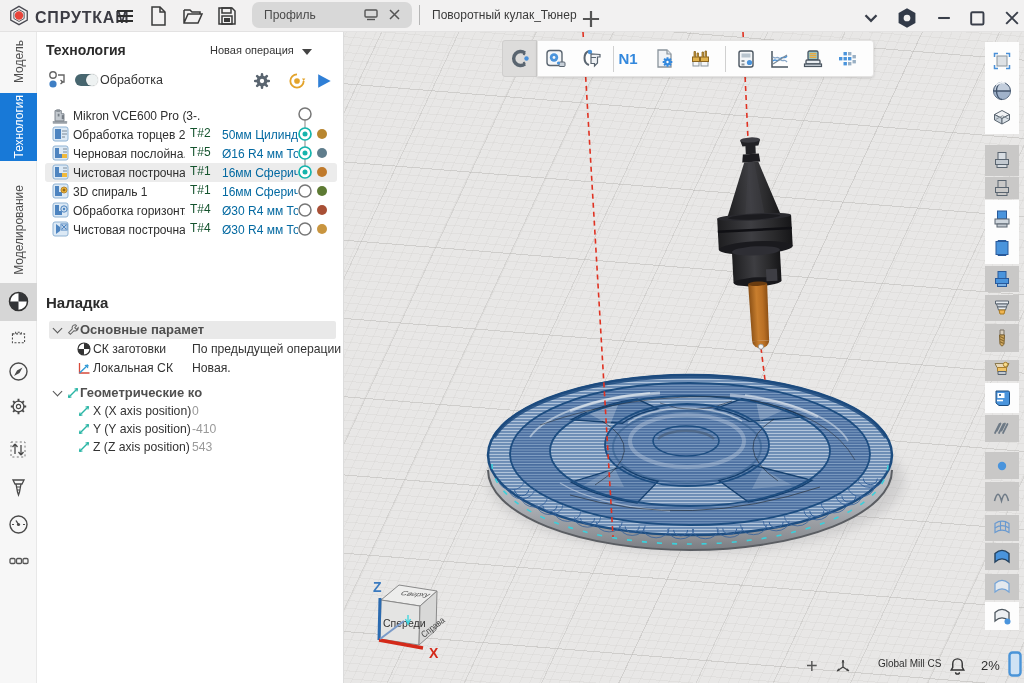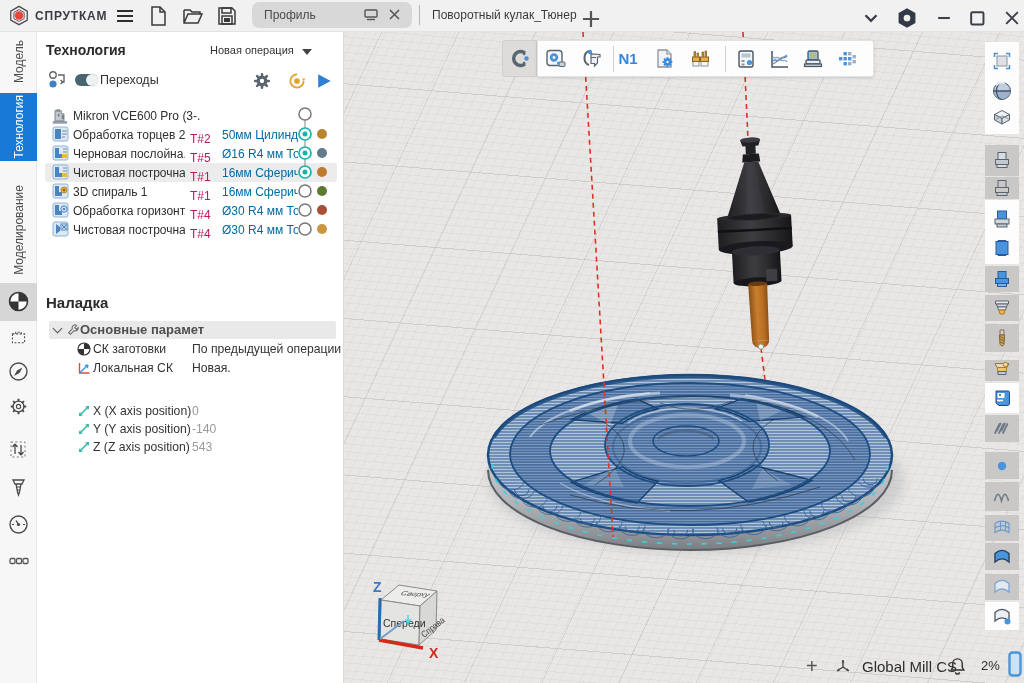--- a/index.html
+++ b/index.html
@@ -1,21 +1,21 @@
 <!DOCTYPE html>
 <html><head>
 <meta charset="utf-8">
 <style>
 * { margin:0; padding:0; box-sizing:border-box; }
 html,body { width:1024px; height:683px; overflow:hidden; font-family:"Liberation Sans", sans-serif; }
 #app { position:absolute; left:0; top:0; width:1024px; height:683px; background:#fff; }
 
 #topbar { position:absolute; left:0; top:0; width:1024px; height:32px; background:#f2f1f1; border-bottom:1px solid #e3e2e2; }
 #logo { position:absolute; left:8px; top:4px; width:22px; height:23px; }
-#logotext { position:absolute; left:35px; top:9px; font-size:12px; font-weight:bold; color:#3c3c44; letter-spacing:0.8px; }
+#logotext { position:absolute; left:35px; top:9px; font-size:16px; font-weight:bold; color:#3c3c44; letter-spacing:0.8px; }
 .tb-ic { position:absolute; top:5px; width:22px; height:22px; }
 #tab1 { position:absolute; left:252px; top:2px; width:160px; height:26px; background:#d8d8d8; border-radius:7px; }
 #tab1 .t { position:absolute; left:12px; top:6px; font-size:12px; color:#4a4a4a; }
 #tabsep { position:absolute; left:419px; top:5px; width:1px; height:20px; background:#b5b5b5; }
 #tab2 { position:absolute; left:432px; top:8px; font-size:12px; color:#3b3b3b; }
 
 #sidebar { position:absolute; left:0; top:32px; width:37px; height:651px; background:#f7f7f7; border-right:1px solid #e8e8e8; }
 .vtab { position:absolute; left:0; width:37px; display:flex; align-items:center; justify-content:center; }
 .vtab span { writing-mode:vertical-rl; transform:rotate(180deg); white-space:nowrap; font-size:12px; color:#4d4d4d; display:block; }
 #vtab-tech { background:#1879d7; }
@@ -27,21 +27,21 @@
 #p-head { position:absolute; left:9px; top:10px; font-size:14px; font-weight:bold; color:#2b2b2b; }
 #p-newop { position:absolute; left:173px; top:12px; font-size:11px; color:#333; }
 #p-newop:after { content:""; position:absolute; right:-18px; top:5px; border:5px solid transparent; border-top:6px solid #444; }
 .row-ic { position:absolute; width:18px; height:18px; }
 #toggle { position:absolute; left:38px; top:42px; width:22px; height:12px; border-radius:6px; background:#47666f; }
 #toggle:after { content:""; position:absolute; right:-1px; top:0px; width:12px; height:12px; border-radius:50%; background:#eef2f2; box-shadow:0 0 1px rgba(0,0,0,.4); }
 #lbl-trans { position:absolute; left:63px; top:41px; font-size:12.5px; color:#333; }
 
 .trow { position:absolute; left:8px; width:292px; height:19px; font-size:12px; color:#2f2f2f; }
 .trow .nm { position:absolute; left:28px; top:2.5px; white-space:nowrap; max-width:112px; overflow:hidden; }
-.trow .tn { position:absolute; left:145px; top:7px; color:#be185d; }
+.trow .tn { position:absolute; left:145px; top:1px; color:#14532d; }
 .trow .td { position:absolute; left:177px; top:2.5px; color:#0369a1; width:76px; overflow:hidden; white-space:nowrap; }
 .trow.sel { background:#ececec; border-radius:3px; }
 .op-ic { position:absolute; left:7px; top:1px; width:17px; height:16px; }
 
 .sec-h { position:absolute; font-size:14px; font-weight:bold; color:#2b2b2b; }
 .gbar { position:absolute; left:12px; width:287px; height:18px; background:#e9e9e9; border-radius:2px; }
 .gbar .tx, .ghdr .tx { position:absolute; left:31px; top:1px; font-size:13px; font-weight:bold; color:#4f4f4f; }
 .chev { position:absolute; left:5px; top:4px; width:7px; height:7px; border-left:1.6px solid #555; border-bottom:1.6px solid #555; transform:rotate(-45deg); }
 .prow { position:absolute; font-size:12.2px; color:#333; height:16px; width:300px; white-space:nowrap; }
 .prow .lb { position:absolute; left:56px; top:0; }
@@ -61,21 +61,21 @@
 
 #vtoolbar { position:absolute; left:158px; top:8px; width:372px; height:37px; }
 #vt-mag { position:absolute; left:0; top:0; width:35px; height:37px; background:#dddcdb; border:1px solid #cfcecd; border-radius:3px 0 0 3px; }
 #vt-rest { position:absolute; left:35px; top:0; width:337px; height:37px; background:#fdfdfd; border:1px solid #e4e3e2; border-radius:0 3px 3px 0; box-shadow:0 1px 3px rgba(0,0,0,.12); }
 .vt-ic { position:absolute; top:6px; width:24px; height:24px; }
 
 #rcol { position:absolute; left:641px; top:0px; width:34px; height:651px; }
 
 #status { position:absolute; left:0; top:619px; width:680px; height:32px; font-size:13px; color:#2e2e2e; }
 #status .plus { position:absolute; left:462px; top:4px; font-size:20px; color:#555; font-weight:400; }
-#status .gm { position:absolute; left:518px; top:7px; font-size:15px; }
+#status .gm { position:absolute; left:534px; top:7px; font-size:10px; }
 #status .pct { position:absolute; left:637px; top:7px; }
 </style>
 </head>
 <body>
 <div id="app">
 
 <div id="topbar">
   <svg id="logo" viewBox="0 0 24 24">
         <polygon points="12,2 21,7.2 21,17 12,22 3,17 3,7.2" fill="none" stroke="#4a4a52" stroke-width="1.4"></polygon>
         <path d="M12 5.5l5.6 3.2v6.6L12 18.5l-5.6-3.2V8.7z" fill="none" stroke="#4a4a52" stroke-width="1"></path>
@@ -189,21 +189,21 @@
 <div id="panel">
   <div id="p-head">Технология</div>
   <div id="p-newop">Новая операция</div>
   <svg class="row-ic" style="left:10px;top:37px;width:22px;height:22px" viewBox="0 0 22 22">
         <circle cx="6" cy="6" r="3.2" fill="#fff" stroke="#666" stroke-width="1.4"></circle>
         <circle cx="6" cy="15" r="3.6" fill="#3f7fc4"></circle>
         <path d="M11 6h6v7h-3" fill="none" stroke="#666" stroke-width="1.4"></path>
         <path d="M16 13l-2.5-2M16 13l-2.5 2" stroke="#666" stroke-width="1.4" fill="none"></path>
       </svg>
   <div id="toggle"></div>
-  <div id="lbl-trans">Переходы</div>
+  <div id="lbl-trans">Обработка</div>
   <svg class="row-ic" style="left:215px;top:39px;width:20px;height:20px" viewBox="0 0 24 24">
         <circle cx="12" cy="12" r="6.5" fill="#5a6570"></circle>
         <circle cx="12" cy="12" r="2.6" fill="#fff"></circle>
         <g stroke="#5a6570" stroke-width="3" stroke-linecap="round">
           <path d="M12 3.8v2.5M12 17.7v2.5M3.8 12h2.5M17.7 12h2.5M6.2 6.2l1.8 1.8M16 16l1.8 1.8M17.8 6.2L16 8M8 16l-1.8 1.8"></path>
         </g>
       </svg>
   <svg class="row-ic" style="left:250px;top:39px;width:20px;height:20px" viewBox="0 0 24 24">
         <path d="M12 4a8 8 0 1 0 8 8" fill="none" stroke="#e3a32a" stroke-width="2.2"></path>
         <path d="M20 12l2-3h-4z" fill="#e3a32a"></path>
@@ -326,35 +326,43 @@
   </div>
   <div class="prow" style="top:329px">
     <svg class="pic" viewBox="0 0 14 14">
           <path d="M2.5 2v10h10" fill="none" stroke="#d84a3a" stroke-width="1.3"></path>
           <path d="M2.5 12L11 4" stroke="#2f9ad6" stroke-width="1.3"></path>
           <path d="M11 4l-3.2.6M11 4l-.5 3.2" stroke="#2f9ad6" stroke-width="1.1"></path>
         </svg>
     <span class="lb">Локальная СК</span>
         <span class="vl">Новая.</span>
   </div>
+  <div class="ghdr" style="position:absolute;left:12px;top:352px;width:287px;height:18px">
+    <div class="chev"></div>
+    <svg style="position:absolute;left:17px;top:2px" width="14" height="14" viewBox="0 0 14 14">
+          <path d="M2.5 11.5L11.5 2.5" stroke="#2ab5a5" stroke-width="1.4"></path>
+          <path d="M11.5 2.5l-3 .5M11.5 2.5l-.5 3M2.5 11.5l3-.5M2.5 11.5l.5-3" stroke="#2ab5a5" stroke-width="1.2"></path>
+        </svg>
+    <div class="tx">Геометрические ко</div>
+  </div>
   <div class="prow" style="top:372px">
     <svg class="pic" viewBox="0 0 14 14">
           <path d="M2.5 11.5L11.5 2.5" stroke="#2ab5a5" stroke-width="1.4"></path>
           <path d="M11.5 2.5l-3 .5M11.5 2.5l-.5 3M2.5 11.5l3-.5M2.5 11.5l.5-3" stroke="#2ab5a5" stroke-width="1.2"></path>
         </svg>
     <span class="lb">X (X axis position)</span>
         <span class="vg">0</span>
   </div>
   <div class="prow" style="top:390px">
     <svg class="pic" viewBox="0 0 14 14">
           <path d="M2.5 11.5L11.5 2.5" stroke="#2ab5a5" stroke-width="1.4"></path>
           <path d="M11.5 2.5l-3 .5M11.5 2.5l-.5 3M2.5 11.5l3-.5M2.5 11.5l.5-3" stroke="#2ab5a5" stroke-width="1.2"></path>
         </svg>
     <span class="lb">Y (Y axis position)</span>
-        <span class="vg">-140</span>
+        <span class="vg">-410</span>
   </div>
   <div class="prow" style="top:408px">
     <svg class="pic" viewBox="0 0 14 14">
           <path d="M2.5 11.5L11.5 2.5" stroke="#2ab5a5" stroke-width="1.4"></path>
           <path d="M11.5 2.5l-3 .5M11.5 2.5l-.5 3M2.5 11.5l3-.5M2.5 11.5l.5-3" stroke="#2ab5a5" stroke-width="1.2"></path>
         </svg>
     <span class="lb">Z (Z axis position)</span>
         <span class="vg">543</span>
   </div>
 </div>

